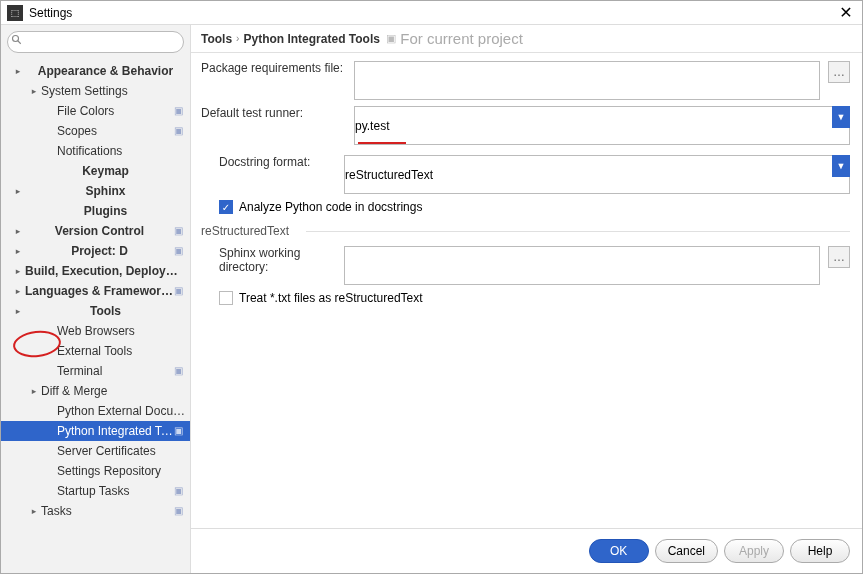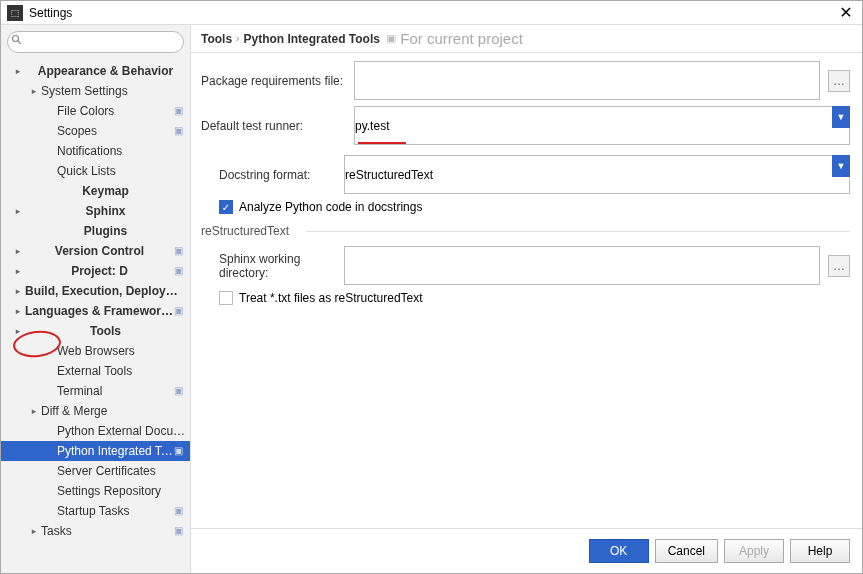--- a/index.html
+++ b/index.html
@@ -25,39 +25,39 @@
     .tree-item.selected .badge { color: #cdd9f2; }
     .circle-annot { position: absolute; width: 48px; height: 26px; border: 2px solid #d52020; border-radius: 50%; pointer-events: none; left: 12px; top: 306px; transform: rotate(-6deg); }
     .sidebar { position: relative; }
     .content { flex: 1; display: flex; flex-direction: column; overflow: hidden; }
     .breadcrumb { height: 28px; display: flex; align-items: center; padding: 0 10px; border-bottom: 1px solid #e0e0e0; gap: 4px; }
     .breadcrumb .bc { font-weight: bold; color: #333; }
     .breadcrumb .sep { color: #888; font-size: 10px; }
     .breadcrumb .proj-icon { color: #bbb; margin-left: 2px; font-size: 11px; }
     .breadcrumb .proj-text { color: #aaa; font-size: 15px; }
     .form { flex: 1; padding: 8px 12px 10px 10px; overflow: auto; }
-    .form-row { display: flex; align-items: center; margin-bottom: 6px; gap: 8px; }
+    .form-row { display: flex; align-items: flex-start; margin-bottom: 6px; gap: 8px; }
     .form-row .lbl { width: 145px; color: #333; }
     .form-row input[type=text] { flex: 1; height: 39px; border: 1px solid #bbb; padding: 0 0; background: #fff; }
     .form-row .browse { width: 22px; height: 22px; border: 1px solid #bbb; background: #F2F2F2; display: flex; align-items: center; justify-content: center; cursor: pointer; color: #666; }
     .select-wrap { flex: 1; position: relative; }
     .sel { width: 100%; height: 22px; border: 1px solid #2f65ca; padding: 2px 20px 2px 4px; background: #fff; appearance: none; -webkit-appearance: none; }
     .sel.neutral { border: 1px solid #bbb; }
     .select-wrap .drop { position: absolute; right: 0; top: 0; width: 18px; height: 22px; background: #2f65ca; color: #fff; display: flex; align-items: center; justify-content: center; font-size: 9px; pointer-events: none; }
     .underline-red { position: absolute; left: 4px; bottom: 1px; width: 48px; height: 2px; background: #d52020; }
     .fieldset { margin-top: 10px; }
     .fieldset-title { color: #555; margin-bottom: 8px; position: relative; }
     .fieldset-title::after { content: ""; position: absolute; top: 50%; left: 65px; right: 0; border-top: 1px solid #e0e0e0; }
     .fieldset.rst .fieldset-title::after { left: 105px; }
     .fieldset .form-row .lbl { width: 135px; padding-left: 18px; }
     .chk-row { display: flex; align-items: center; gap: 6px; padding-left: 18px; margin-top: 4px; }
     .chk { width: 14px; height: 14px; border: 1px solid #bbb; background: #fff; display: inline-flex; align-items: center; justify-content: center; font-size: 10px; cursor: pointer; }
     .chk.checked { background: #2f65ca; border-color: #2f65ca; color: #fff; }
     .footer { border-top: 1px solid #ddd; padding: 10px 12px; display: flex; justify-content: flex-end; gap: 6px; }
-    .btn { min-width: 60px; height: 24px; padding: 0 12px; border: 1px solid #aaa; background: linear-gradient(#fefefe,#e8e8e8); border-radius: 0; cursor: pointer; }
+    .btn { min-width: 60px; height: 24px; padding: 0 12px; border: 1px solid #aaa; background: linear-gradient(#fefefe,#e8e8e8); border-radius: 12px; cursor: pointer; }
     .btn.primary { background: #2f65ca; border-color: #2255b8; color: #fff; }
     .btn.disabled { color: #aaa; cursor: default; text-align: center; }
   </style>
 </head>
 <body>
 
 <div class="titlebar">
   <span class="app-icon">⬚</span>
   <span>Settings</span>
   <span class="close-x">✕</span>
@@ -88,24 +88,20 @@
         </div>
         <div class="tree-item child grandchild">
           <span class="arrow"></span>
           <span class="label">Scopes</span>
           <span class="badge">▣</span>
         </div>
         <div class="tree-item child grandchild">
           <span class="arrow"></span>
           <span class="label">Notifications</span>
         </div>
-        <div class="tree-item child grandchild">
-          <span class="arrow"></span>
-          <span class="label">Quick Lists</span>
-        </div>
         <div class="tree-item bold">
           <span class="arrow"></span>
           <span class="label">Keymap</span>
         </div>
         <div class="tree-item bold">
           <span class="arrow">▸</span>
           <span class="label">Sphinx</span>
         </div>
         <div class="tree-item bold">
           <span class="arrow"></span>

